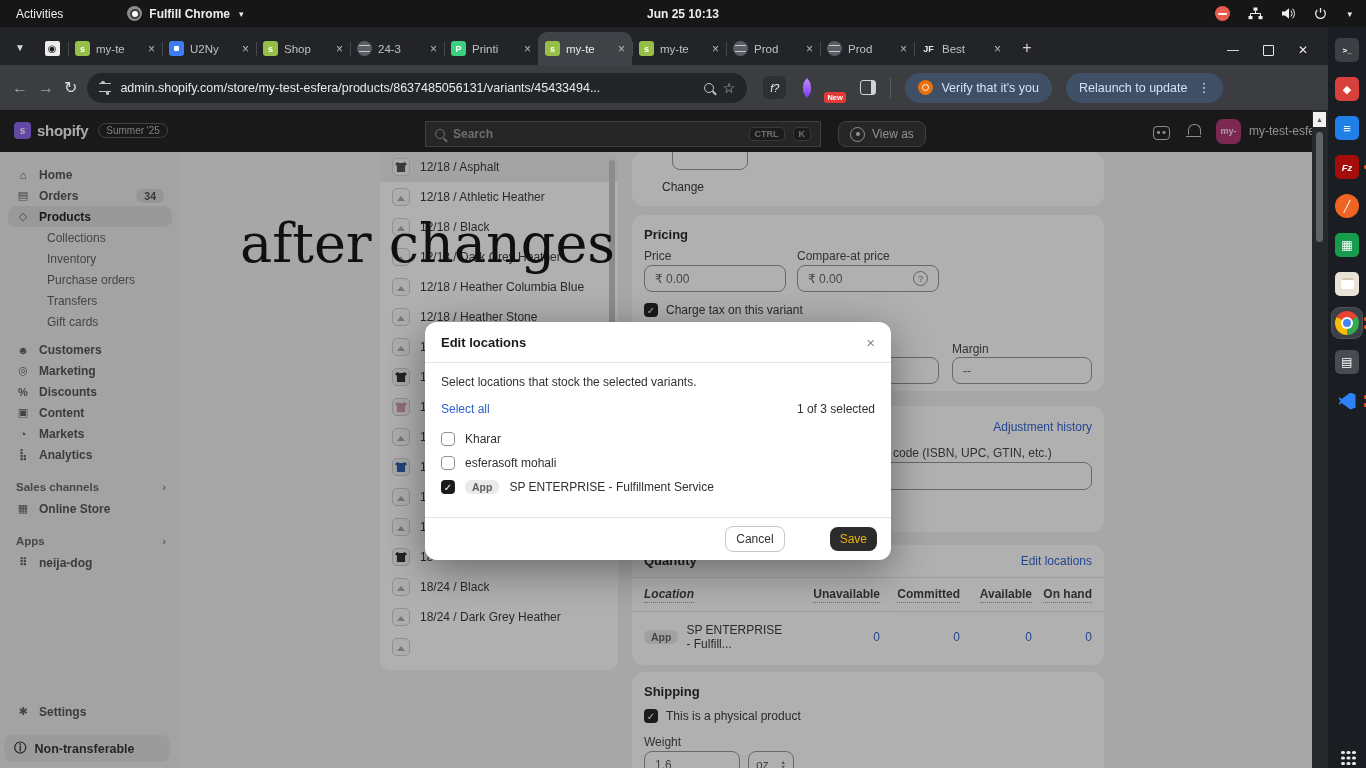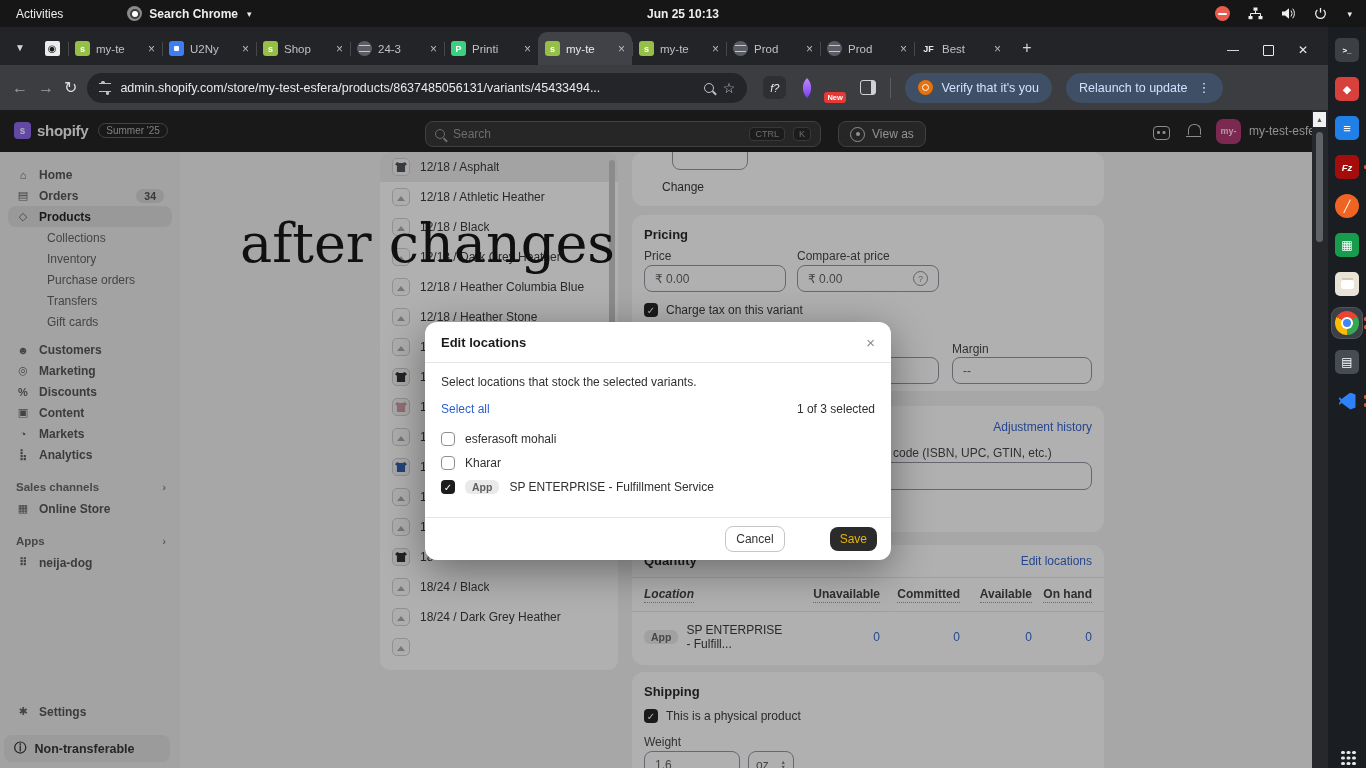--- a/index.html
+++ b/index.html
@@ -84,21 +84,21 @@
 
   
   .pagebg{position:absolute;left:0;top:110px;width:1328px;height:658px;background:#f1f1f1;}
   .adminbar{position:absolute;left:0;top:110px;width:1328px;height:42px;background:#1b1b1b;}
   .slogo{position:absolute;left:14px;top:122px;display:flex;align-items:center;gap:6px;}
   .sbag{width:17px;height:17px;background:#8a63ea;border-radius:4px;color:#fff;font-weight:700;font-size:10px;
     display:flex;align-items:center;justify-content:center;}
   .swordmark{color:#f5f5f5;font-weight:700;font-size:15px;letter-spacing:-0.3px;}
   .edition{border:1px solid #5a5a5a;color:#b5b5b5;border-radius:9px;font-size:10px;padding:1px 7px;margin-left:4px;}
   .search{position:absolute;left:425px;top:121px;width:396px;height:26px;background:#2e2e2e;border:1px solid #555;
-    border-radius:8px;display:flex;align-items:center;gap:8px;padding:0 9px;box-sizing:border-box;color:#9a9a9a;font-size:12px;}
+    border-radius:0;display:flex;align-items:center;gap:8px;padding:0 9px;box-sizing:border-box;color:#9a9a9a;font-size:12px;font-weight:bold;}
   .search .magic{border-color:#9a9a9a;}
   .search .magic::after{background:#9a9a9a;}
   .sph{flex:1;}
   .key{background:#1f1f1f;border:1px solid #4a4a4a;border-radius:4px;font-size:9px;color:#9a9a9a;padding:1px 5px;}
   .viewas{position:absolute;left:838px;top:121px;height:26px;border:1px solid #555;background:#2e2e2e;border-radius:8px;
     display:flex;gap:7px;align-items:center;padding:0 11px;color:#cfcfcf;font-size:12px;box-sizing:border-box;}
   .eyeic{width:13px;height:13px;border:1.5px solid #cfcfcf;border-radius:50%;display:flex;align-items:center;justify-content:center;}
   .eyeic::before{content:"";width:4px;height:4px;background:#cfcfcf;border-radius:50%;}
   .chatic{position:absolute;left:1153px;top:126px;width:15px;height:12px;border:1.5px solid #c9c9c9;border-radius:4px;}
   .chatic::before{content:"";position:absolute;left:3px;top:4px;width:2.5px;height:2.5px;background:#c9c9c9;border-radius:50%;box-shadow:5.5px 0 0 #c9c9c9;}
@@ -269,21 +269,21 @@
 </style>
 </head>
 <body>
 
 <div class="screen">
 
   <div class="ubar">
     <span class="ub-activities">Activities</span>
     <span class="ub-app">
       <span class="mini-chrome"></span>
-      <span>Search Chrome</span>
+      <span>Fulfill Chrome</span>
       <span class="ub-caret">▾</span>
     </span>
     <span class="ub-clock">Jun 25 10:13</span>
     <span class="ub-right">
       <span class="dnd"></span>
       <svg width="15" height="13" viewBox="0 0 15 13">
         <rect x="5.5" y="0.5" width="4" height="3.2" fill="#eee"></rect>
         <rect x="0.5" y="9" width="4" height="3.2" fill="#eee"></rect>
         <rect x="10.5" y="9" width="4" height="3.2" fill="#eee"></rect>
         <path d="M7.5 3.7v2.8M2.5 9V6.5h10V9" stroke="#eee" fill="none"></path>
@@ -725,27 +725,27 @@
       <div class="selrow">
         <span class="bluelink">Select all</span>
         <span class="mcount">1 of 3 selected</span>
       </div>
       <span>
         
       
           <div class="lrow">
             <span class="cb" data-state="unchecked"></span>
 
-            <span class="lname">esferasoft mohali</span>
+            <span class="lname">Kharar</span>
           </div>
         
           <div class="lrow">
             <span class="cb" data-state="unchecked"></span>
 
-            <span class="lname">Kharar</span>
+            <span class="lname">esferasoft mohali</span>
           </div>
         
           <div class="lrow">
             <span class="cb" data-state="checked"></span>
             <span class="app-badge badge">App</span>
             <span class="lname">SP ENTERPRISE - Fulfillment Service</span>
           </div>
         </span>
     </div>
     <div class="mfoot">

